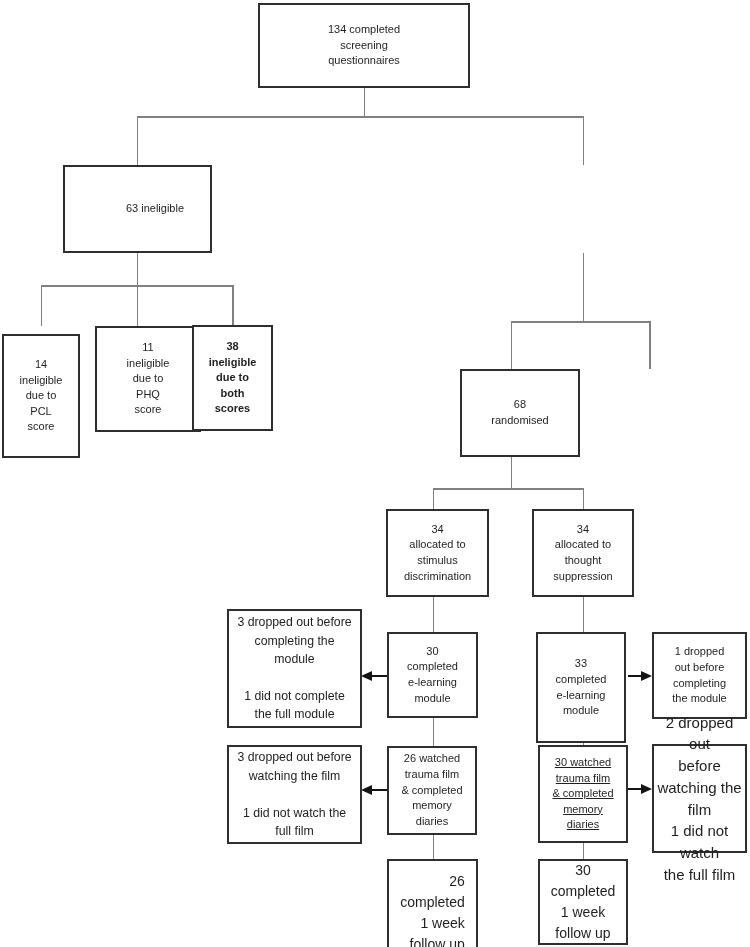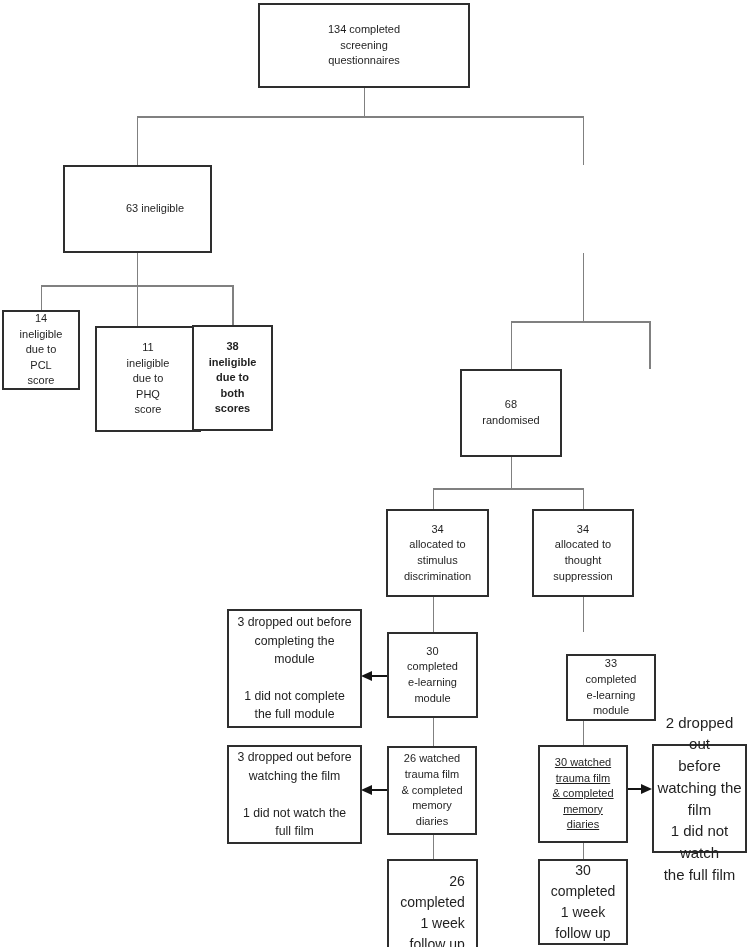--- a/index.html
+++ b/index.html
@@ -91,21 +91,21 @@
     <span class="txt">134 completed
 screening
 questionnaires</span>
   </div>
 
   <div class="box" style="left:63px; top:165px; width:149px; height:88px;padding-left:35px;">
     <span class="txt">63 ineligible</span>
   </div>
 
 
-  <div class="box" style="left:2px; top:310px; width:78px; height:80px;">
+  <div class="box" style="left:2px; top:334px; width:78px; height:124px;">
     <span class="txt">14
 ineligible
 due to
 PCL
 score</span>
   </div>
 
   <div class="box" style="left:95px; top:326px; width:106px; height:106px;">
     <span class="txt">11
 ineligible
@@ -115,21 +115,21 @@
   </div>
 
   <div class="box" style="left:192px; top:325px; width:81px; height:106px;font-weight:bold;">
     <span class="txt">38
 ineligible
 due to
 both
 scores</span>
   </div>
 
-  <div class="box" style="left:460px; top:369px; width:102px; height:88px;">
+  <div class="box" style="left:460px; top:369px; width:120px; height:88px;">
     <span class="txt">68
 randomised</span>
   </div>
 
 
   <div class="box" style="left:386px; top:509px; width:103px; height:88px;">
     <span class="txt">34
 allocated to
 stimulus
 discrimination</span>
@@ -151,27 +151,33 @@
 the full module</span>
   </div>
 
   <div class="box" style="left:387px; top:632px; width:91px; height:86px;">
     <span class="txt">30
 completed
 e-learning
 module</span>
   </div>
 
-  <div class="box" style="left:566px; top:632px; width:90px; height:67px;margin-top:22px;">
+  <div class="box" style="left:536px; top:632px; width:90px; height:111px;">
     <span class="txt">33
 completed
 e-learning
 module</span>
   </div>
 
+  <div class="box" style="left:652px; top:632px; width:95px; height:87px;">
+    <span class="txt">1 dropped
+out before
+completing
+the module</span>
+  </div>
 
   <div class="box fs12" style="left:227px; top:745px; width:135px; height:99px;">
     <span class="txt">3 dropped out before
 watching the film
 
 1 did not watch the
 full film</span>
   </div>
 
   <div class="box" style="left:387px; top:746px; width:90px; height:89px;">

